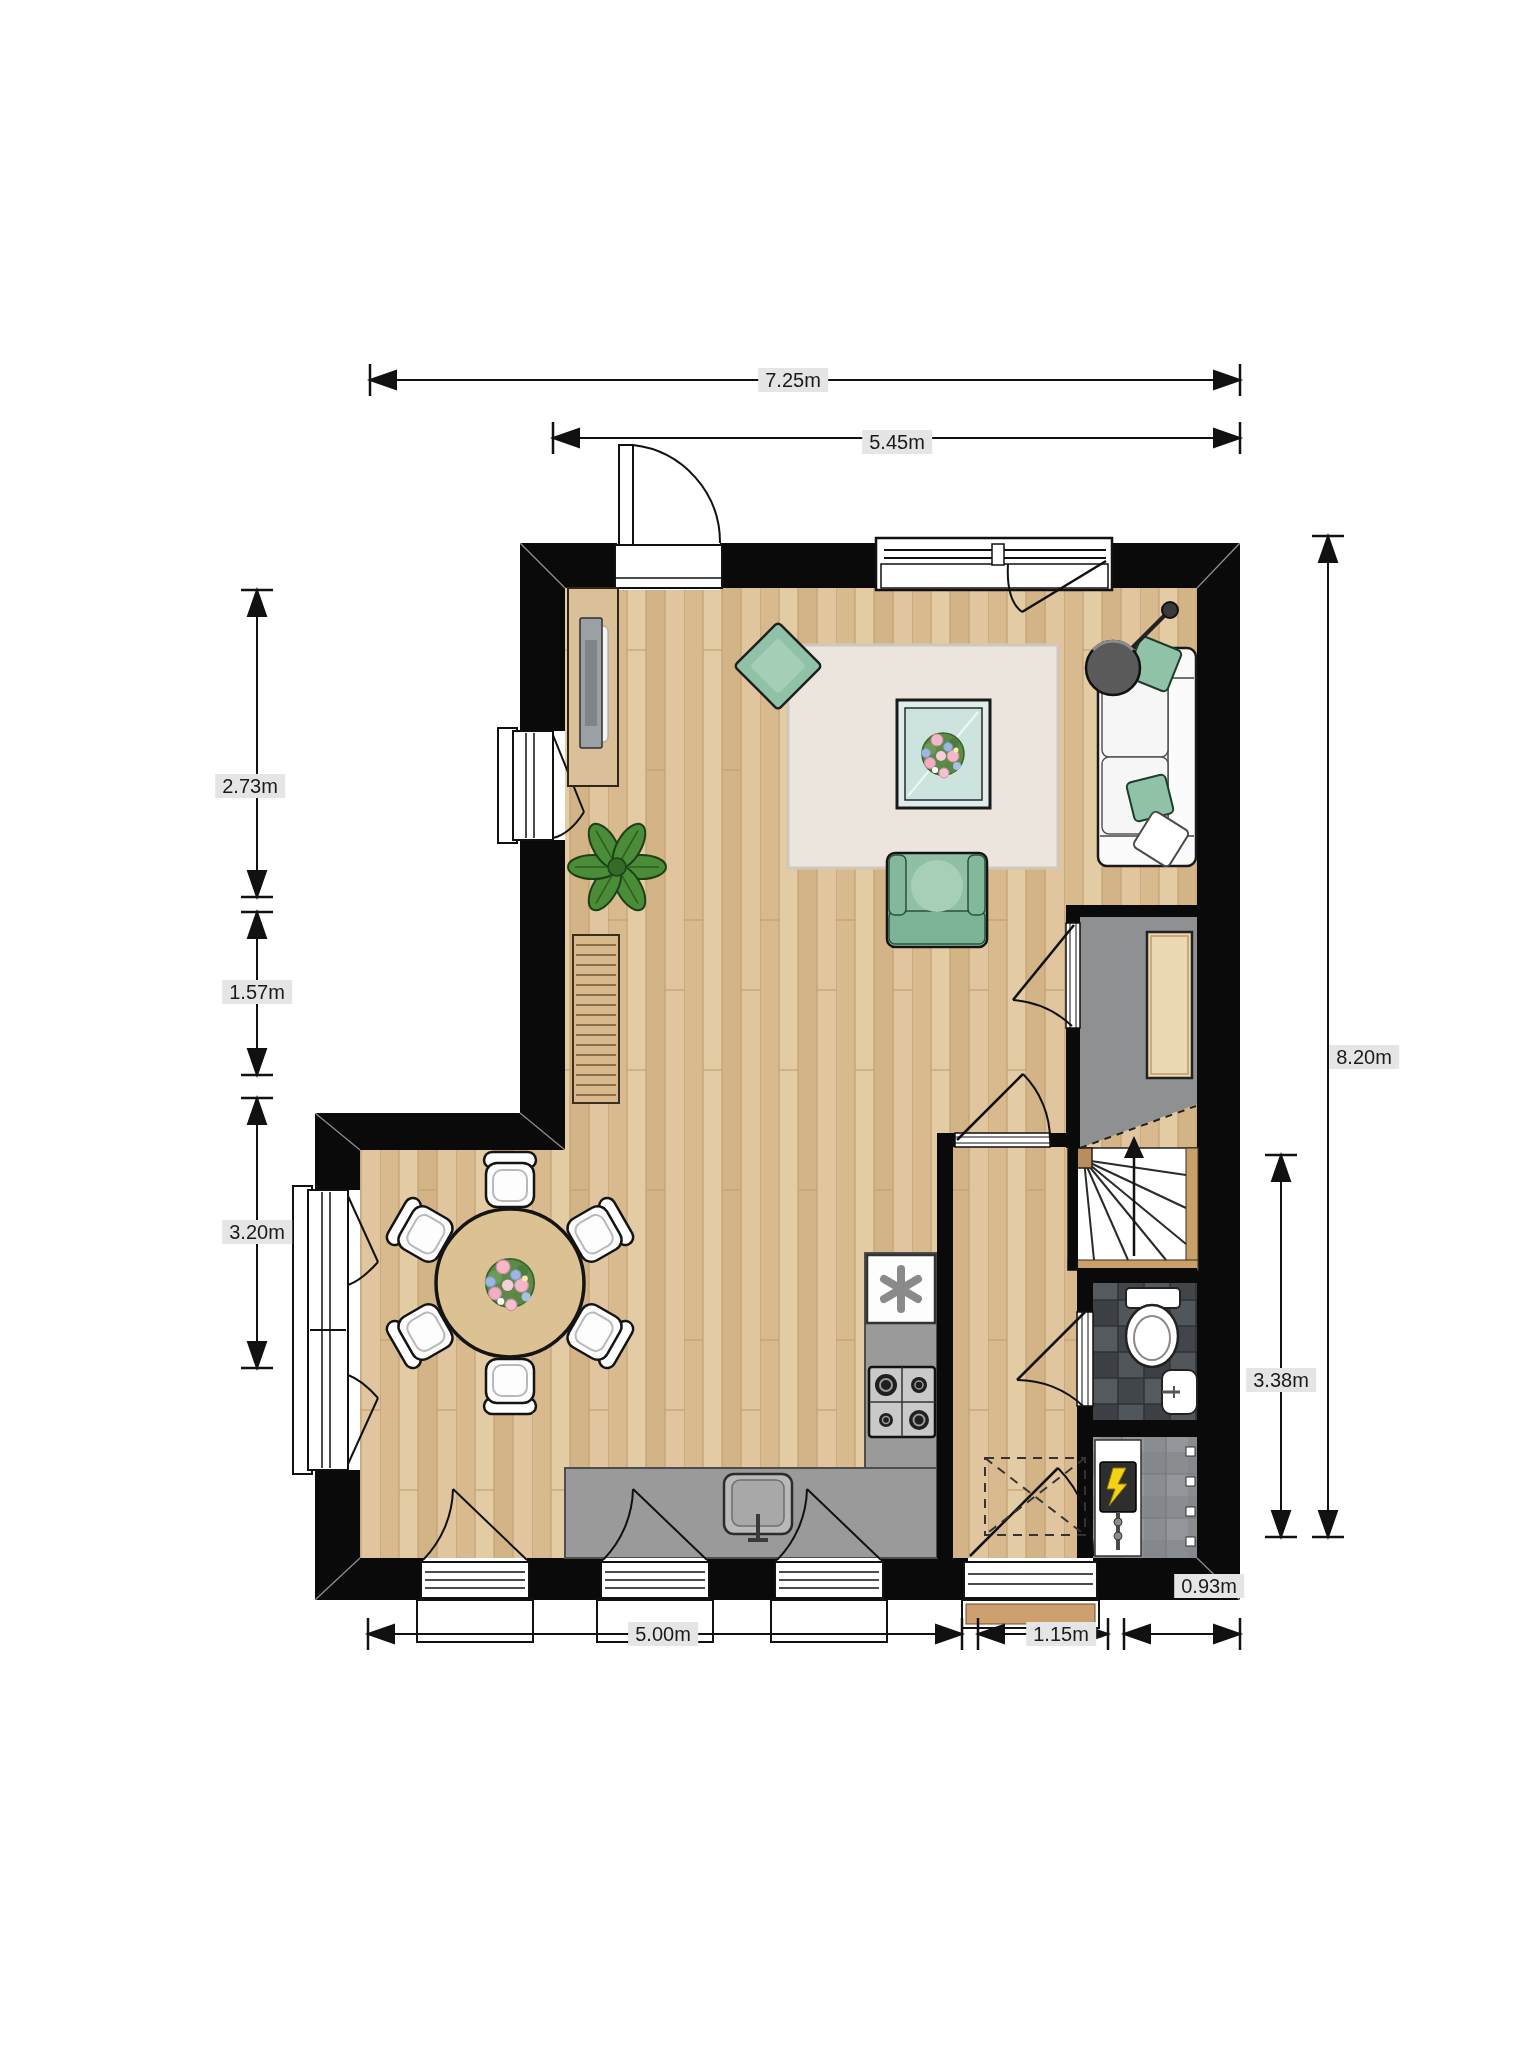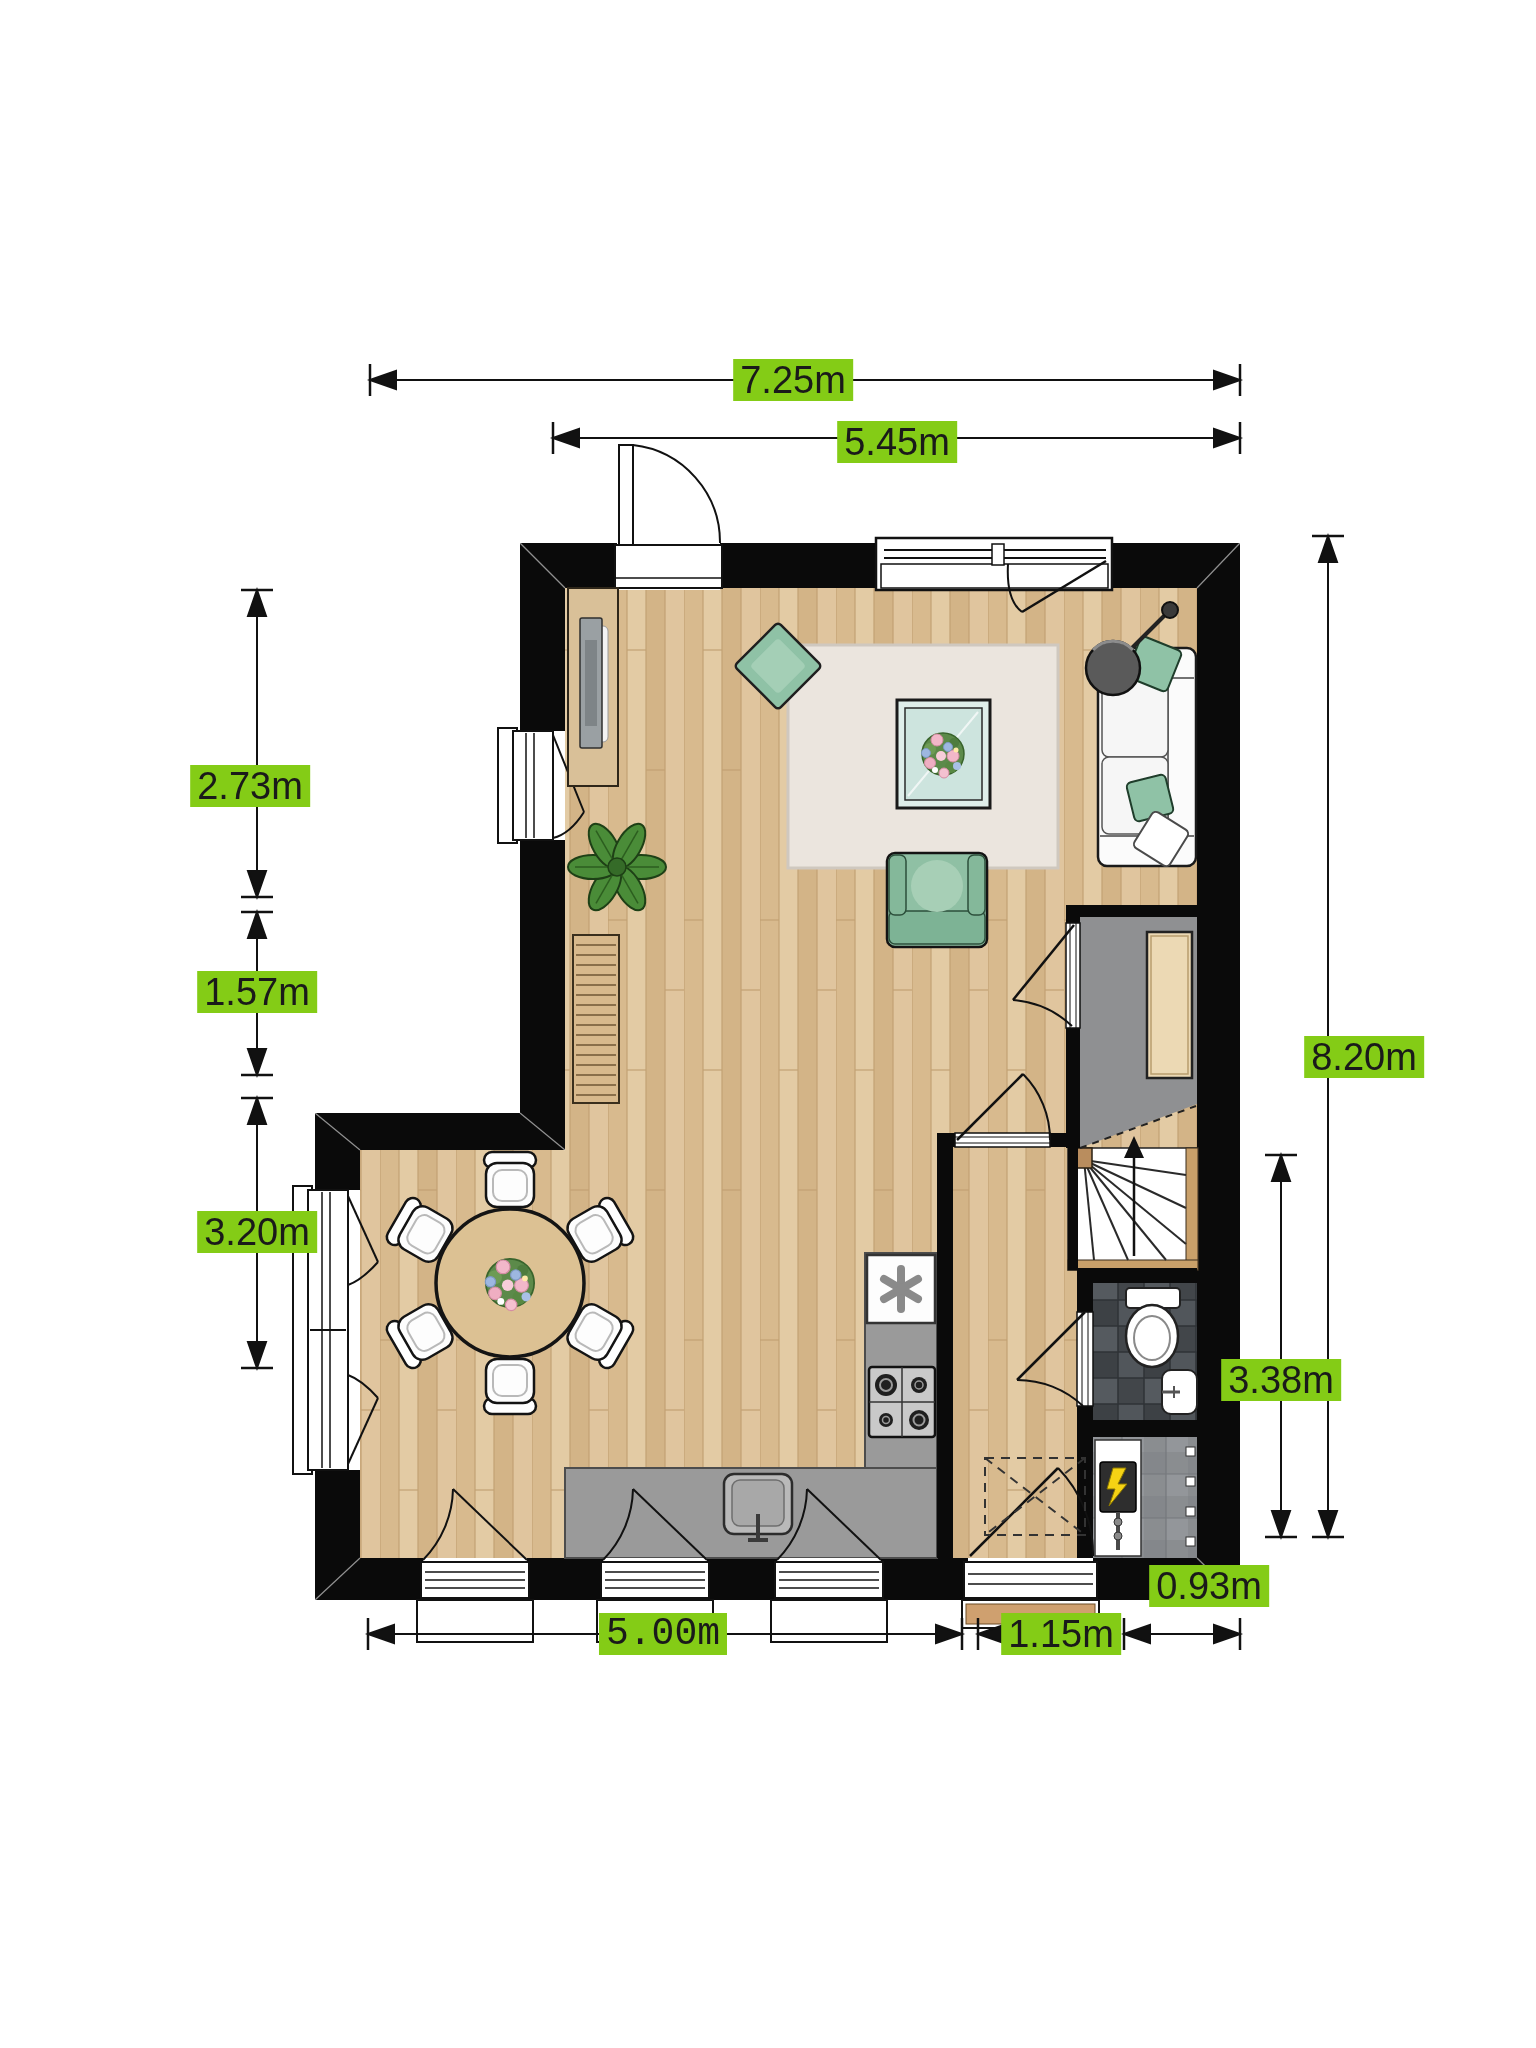--- a/index.html
+++ b/index.html
@@ -1,20 +1,20 @@
 <!DOCTYPE html>
 <html><head>
 <meta charset="utf-8">
 <style>
   html,body{margin:0;padding:0;background:#ffffff;}
   .canvas{position:relative;width:1536px;height:2048px;margin:0 auto;background:#fff;overflow:hidden;
           font-family:"Liberation Sans", sans-serif;}
   .plan-svg{position:absolute;left:0;top:0;}
-  .dim-label{position:absolute;transform:translate(-50%,-50%);background:#84cc16;color:#1a1a1a;
-             font-size:38px;line-height:1;padding:2px 7px;white-space:nowrap;}
+  .dim-label{position:absolute;transform:translate(-50%,-50%);background:#e5e5e5;color:#1a1a1a;
+             font-size:20px;line-height:1;padding:2px 7px;white-space:nowrap;}
 </style>
 </head>
 <body>
 
 <div class="canvas">
 
 <svg class="plan-svg" width="1536" height="2048" viewBox="0 0 1536 2048">
   <defs>
     <pattern id="wood" width="76" height="420" patternUnits="userSpaceOnUse">
       <rect width="76" height="420" fill="#dfc49c"></rect>
@@ -506,17 +506,17 @@
   </g>
 </svg>
 
 <div class="dim-label" style="left:793px;top:380px;">7.25m</div>
 <div class="dim-label" style="left:897px;top:442px;">5.45m</div>
 <div class="dim-label" style="left:250px;top:742px;margin-top:44px;">2.73m</div>
 <div class="dim-label" style="left:257px;top:992px;">1.57m</div>
 <div class="dim-label" style="left:257px;top:1232px;">3.20m</div>
 <div class="dim-label" style="left:1328px;top:1057px;margin-left:36px;">8.20m</div>
 <div class="dim-label" style="left:1281px;top:1380px;text-align:right;">3.38m</div>
-<div class="dim-label" style="left:663px;top:1634px;font-family:Liberation Mono, monospace;">5.00m</div>
+<div class="dim-label" style="left:663px;top:1634px;">5.00m</div>
 <div class="dim-label" style="left:1061px;top:1634px;">1.15m</div>
 <div class="dim-label" style="left:1182px;top:1586px;margin-left:27px;">0.93m</div>
 
 </div>
 
 </body></html>

